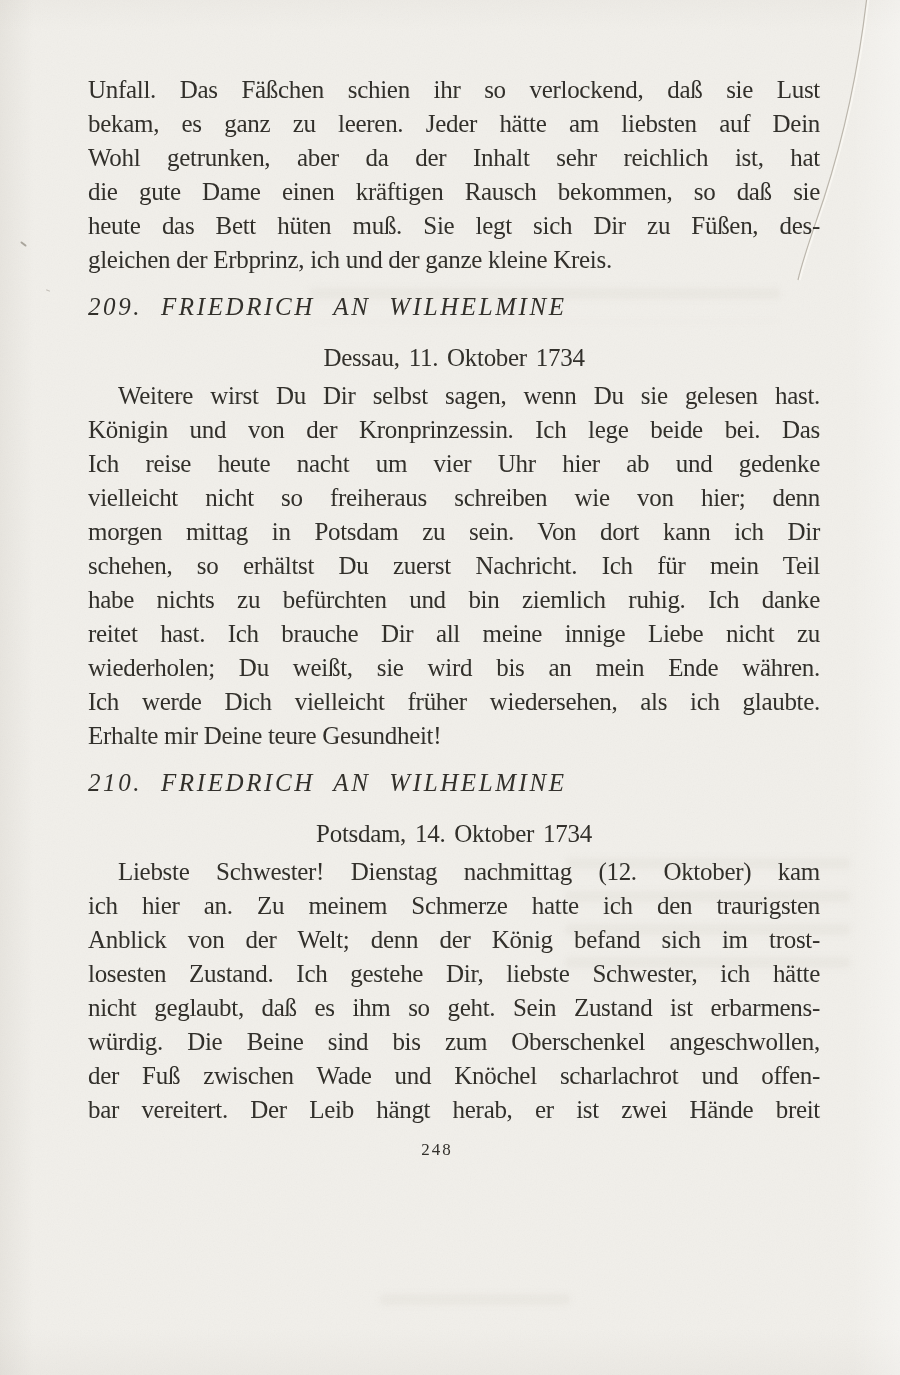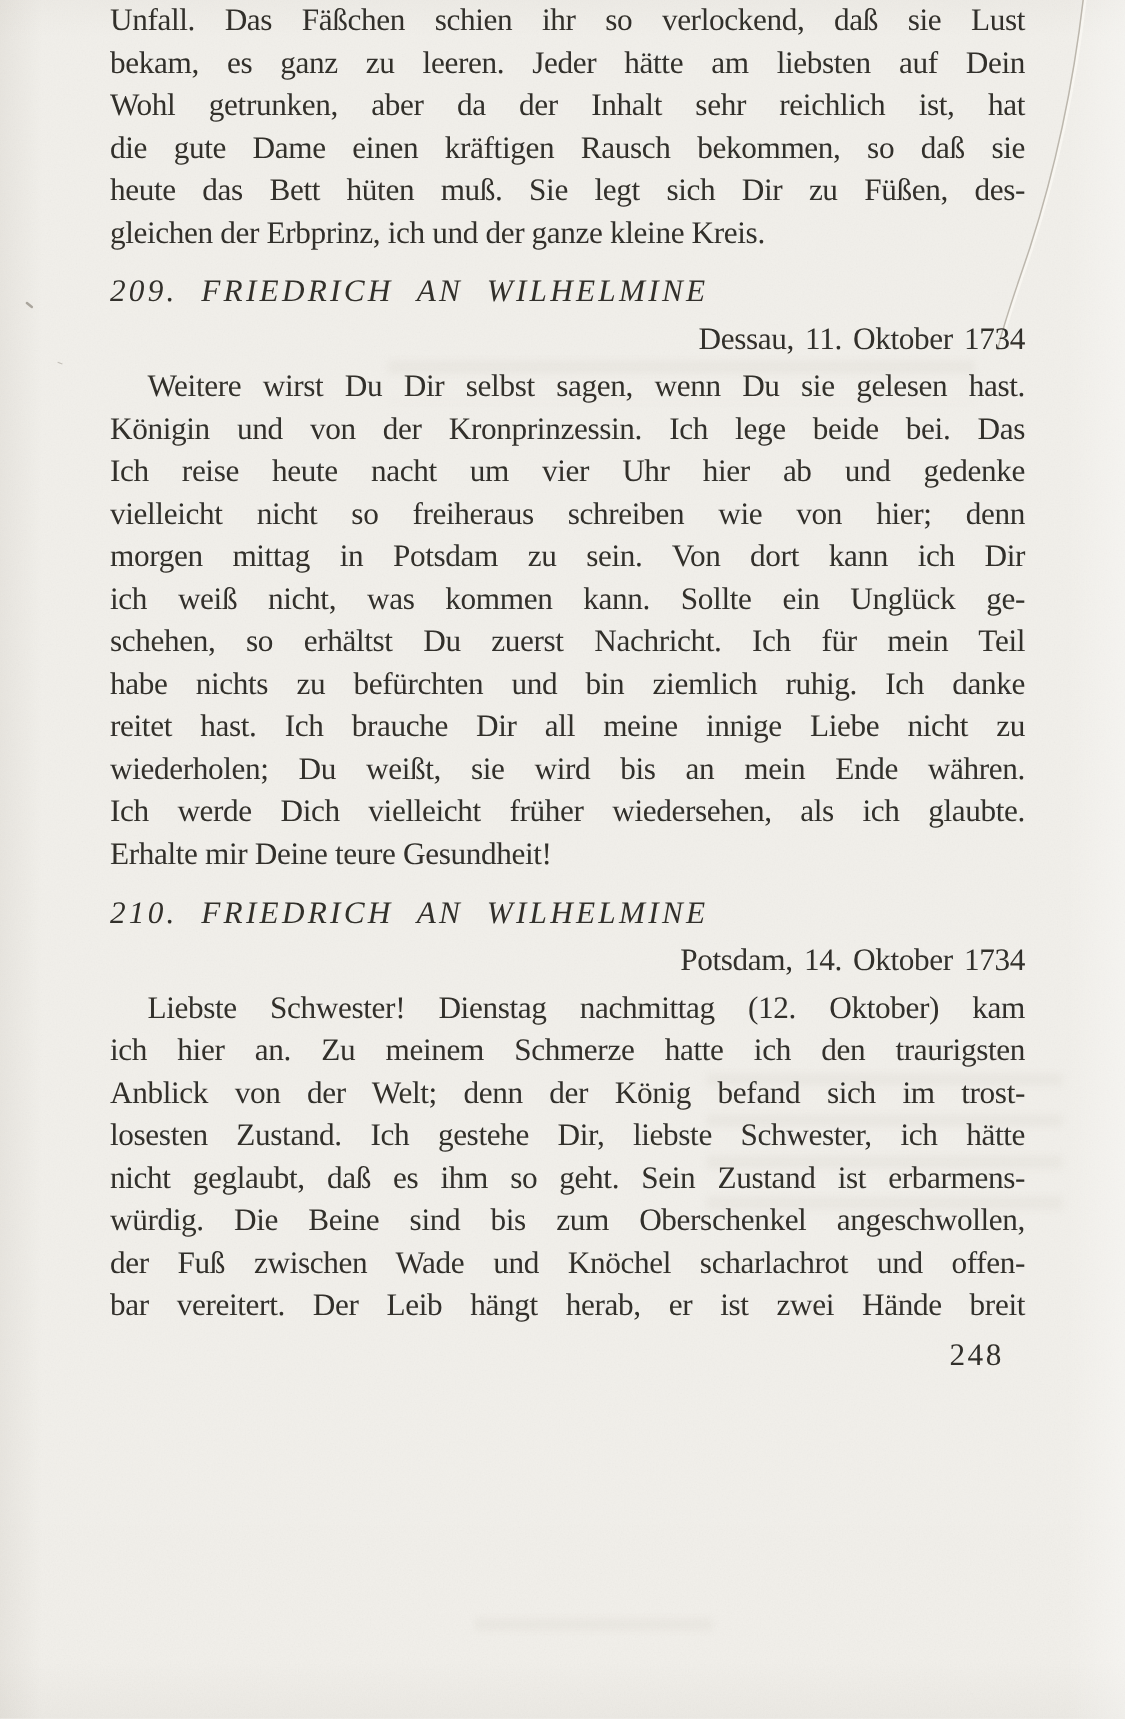--- a/index.html
+++ b/index.html
@@ -39,20 +39,21 @@
   .smudge-1{left:310px;top:288px;width:470px;height:34px;}
   .smudge-2{left:565px;top:858px;width:285px;height:116px;}
   .smudge-3{left:380px;top:1294px;width:190px;height:16px;}
 
   .speck{position:absolute;z-index:4;background:#8d887e;pointer-events:none;}
   .speck-1{left:20px;top:243px;width:7px;height:2px;transform:rotate(38deg);opacity:.7;border-radius:1px;}
   .speck-2{left:46px;top:290px;width:4px;height:1px;transform:rotate(20deg);opacity:.45;}
 
   .text-column{
     position:absolute;left:88px;top:0;width:732px;z-index:5;
+    padding-top:73px;
     font-size:25px;
     letter-spacing:-0.3px;
     line-height:34px;
   }
   .tl{
     white-space:nowrap;
     text-align:justify;
     text-align-last:justify;
   }
   .tl.endline{text-align-last:left;}
@@ -61,32 +62,32 @@
   .heading{
     margin-top:34px;
     font-style:italic;
     font-size:25px;
     letter-spacing:2.6px;
     word-spacing:10px;
     white-space:nowrap;
   }
   .para + .heading{margin-top:13px;}
   .dateline{
-    margin-top:4px;
-    text-align:right;
+    margin-top:17px;
+    text-align:center;
     word-spacing:3px;
     white-space:nowrap;
   }
   .dateline + .para{margin-top:4px;}
 
   .page-number{
     position:relative;left:-17px;
     margin-top:6px;
-    text-align:right;
-    font-size:25px;
+    text-align:center;
+    font-size:17px;
     letter-spacing:2px;
   }
 </style>
 </head>
 <body>
 
 <svg class="grain-svg" width="900" height="1375" aria-hidden="true">
   <filter id="grain">
     <feTurbulence type="fractalNoise" baseFrequency="0.82" numOctaves="2" seed="11" stitchTiles="stitch"></feTurbulence>
     <feColorMatrix type="saturate" values="0"></feColorMatrix>
@@ -112,21 +113,20 @@
       <div class="tl endline">gleichen der Erbprinz, ich und der ganze kleine Kreis.</div>
     </div>
     <div class="heading">209. FRIEDRICH AN WILHELMINE</div>
     <div class="dateline">Dessau, 11. Oktober 1734</div>
     <div class="para indent">
       <div class="tl">Weitere wirst Du Dir selbst sagen, wenn Du sie gelesen hast.</div>
       <div class="tl">Königin und von der Kronprinzessin. Ich lege beide bei. Das</div>
       <div class="tl">Ich reise heute nacht um vier Uhr hier ab und gedenke</div>
       <div class="tl">vielleicht nicht so freiheraus schreiben wie von hier; denn</div>
       <div class="tl">morgen mittag in Potsdam zu sein. Von dort kann ich Dir</div>
-      <div class="tl">ich weiß nicht, was kommen kann. Sollte ein Unglück ge-</div>
       <div class="tl">schehen, so erhältst Du zuerst Nachricht. Ich für mein Teil</div>
       <div class="tl">habe nichts zu befürchten und bin ziemlich ruhig. Ich danke</div>
       <div class="tl">reitet hast. Ich brauche Dir all meine innige Liebe nicht zu</div>
       <div class="tl">wiederholen; Du weißt, sie wird bis an mein Ende währen.</div>
       <div class="tl">Ich werde Dich vielleicht früher wiedersehen, als ich glaubte.</div>
       <div class="tl endline">Erhalte mir Deine teure Gesundheit!</div>
     </div>
     <div class="heading">210. FRIEDRICH AN WILHELMINE</div>
     <div class="dateline">Potsdam, 14. Oktober 1734</div>
     <div class="para indent">

